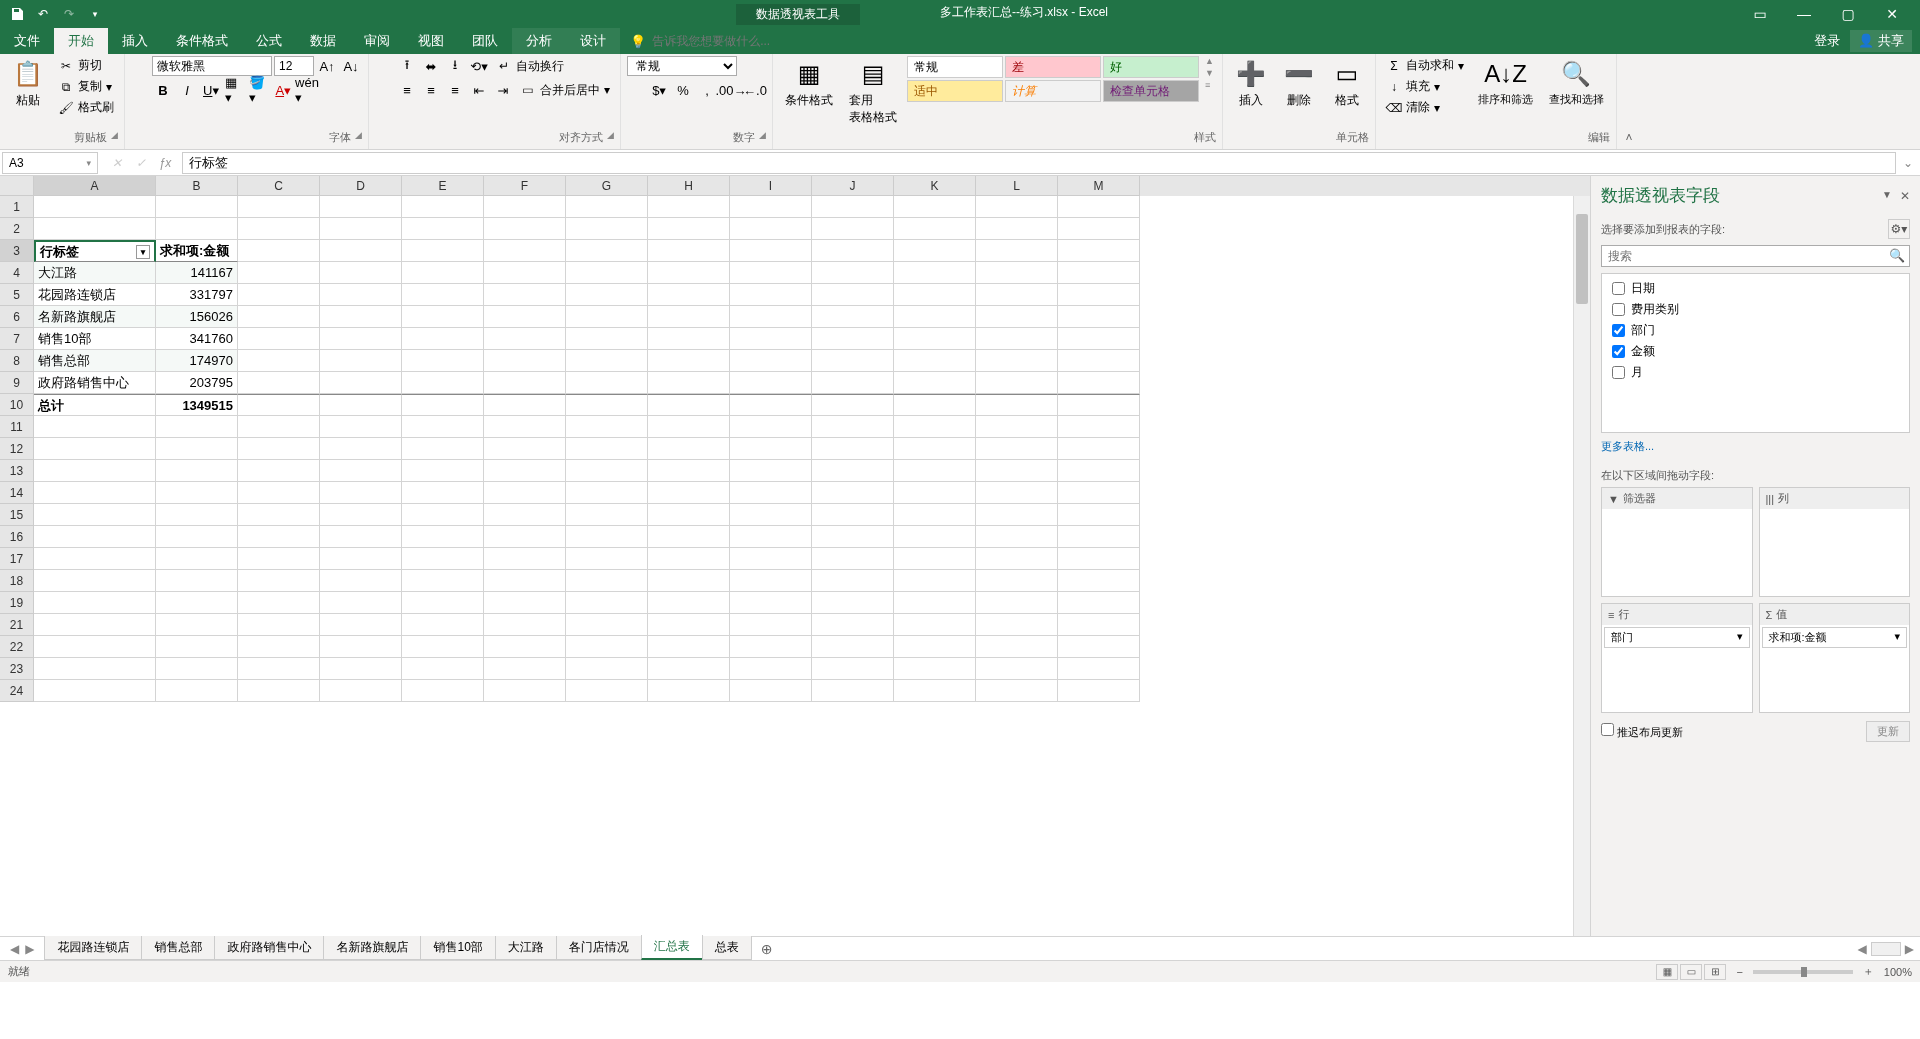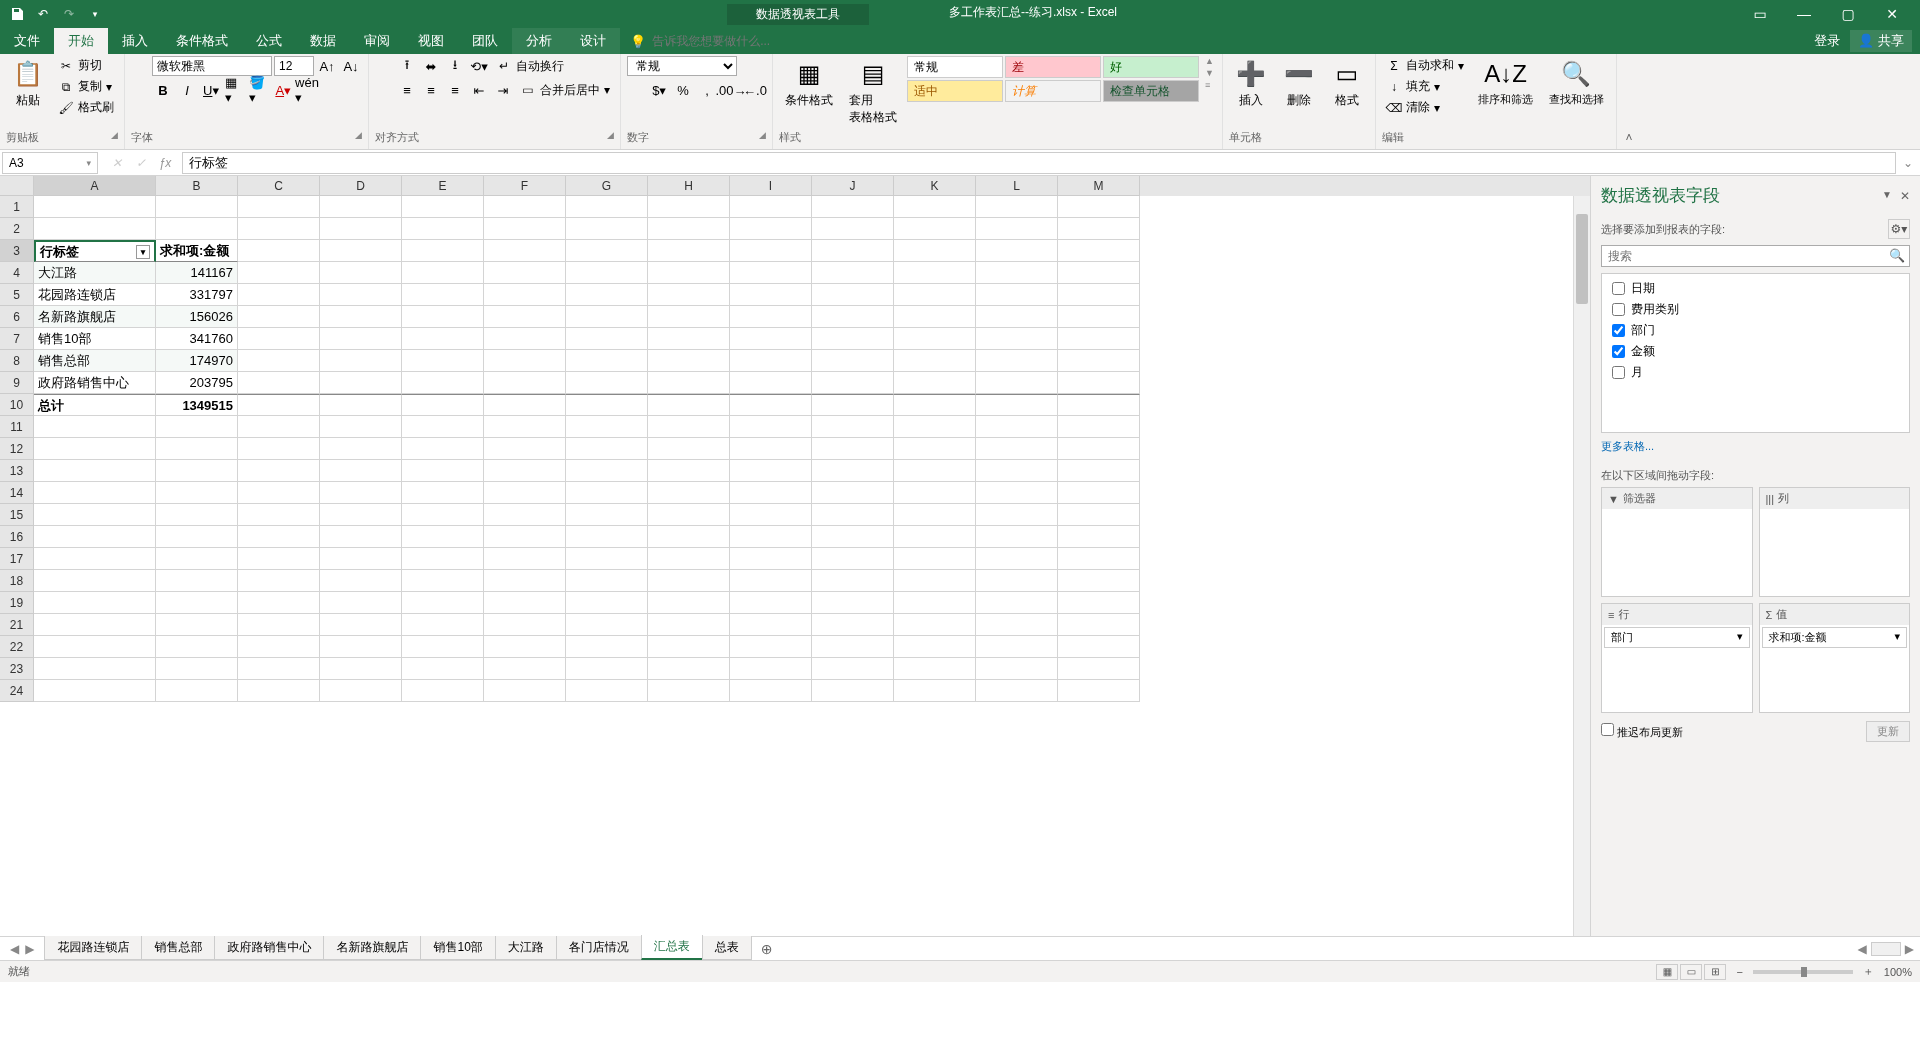--- a/index.html
+++ b/index.html
@@ -3,58 +3,58 @@
 <meta charset="utf-8">
 <style>
 * { margin: 0; padding: 0; box-sizing: border-box; font-family: "Microsoft YaHei", "Segoe UI", sans-serif; }
 body { background: #fff; overflow: hidden; width: 1920px; height: 1039px; font-size: 12px; }
 
 
 .titlebar { height: 28px; background: #217346; display: flex; align-items: center; color: #fff; }
 .qat { display: flex; align-items: center; gap: 8px; padding: 0 8px; }
 .qat-icon { width: 18px; height: 18px; display: flex; align-items: center; justify-content: center; cursor: pointer; }
 .title-center { flex: 1; display: flex; justify-content: center; gap: 80px; font-size: 12px; }
-.title-contextual { background: rgba(0,0,0,0.15); padding: 2px 29px; }
+.title-contextual { background: rgba(0,0,0,0.15); padding: 2px 20px; }
 .win-controls { display: flex; gap: 4px; padding: 0 8px; }
 .win-btn { width: 40px; height: 24px; display: flex; align-items: center; justify-content: center; cursor: pointer; font-size: 14px; }
 
 
 .ribbon-tabs { height: 26px; background: #217346; display: flex; align-items: stretch; color: #fff; font-size: 13px; }
 .ribbon-tab { padding: 0 14px; display: flex; align-items: center; cursor: pointer; }
 .ribbon-tab.active { background: #f3f2f1; color: #217346; }
 .ribbon-tab.contextual { background: rgba(255,255,255,0.08); }
 .ribbon-right { margin-left: auto; display: flex; align-items: center; padding-right: 8px; gap: 10px; }
 .tell-me { display: flex; align-items: center; gap: 6px; color: #c0dcc7; padding-left: 10px; }
 .tell-me input { background: transparent; border: none; color: #c0dcc7; font-size: 12px; width: 180px; outline: none; }
 
 
 .ribbon { height: 96px; background: #f3f2f1; border-bottom: 1px solid #d4d4d4; display: flex; }
 .ribbon-group { border-right: 1px solid #e1e1e1; padding: 2px 6px; display: flex; flex-direction: column; justify-content: space-between; }
 .ribbon-group-content { display: flex; gap: 4px; flex: 1; align-items: flex-start; }
-.ribbon-group-label { text-align: center; font-size: 11px; color: #666; padding-bottom: 2px; display: flex; justify-content: space-between; gap: 4px; }
+.ribbon-group-label { text-align: center; font-size: 11px; color: #666; padding-bottom: 2px; display: flex; justify-content: flex-end; gap: 4px; }
 .rg-launcher { font-size: 9px; color: #888; cursor: pointer; }
 .big-btn { display: flex; flex-direction: column; align-items: center; padding: 2px 6px; cursor: pointer; gap: 2px; }
 .big-icon { width: 32px; height: 32px; display: flex; align-items: center; justify-content: center; font-size: 24px; }
 .small-row { display: flex; flex-direction: column; gap: 2px; }
 .small-btn { display: flex; align-items: center; gap: 4px; padding: 1px 4px; cursor: pointer; font-size: 12px; }
 .small-icon { width: 16px; height: 16px; display: flex; align-items: center; justify-content: center; }
 .font-name { width: 120px; height: 20px; border: 1px solid #ababab; background: #fff; font-size: 12px; padding: 0 4px; }
 .font-size { width: 40px; height: 20px; border: 1px solid #ababab; background: #fff; font-size: 12px; padding: 0 4px; }
 .btn-row { display: flex; gap: 2px; align-items: center; padding-left: 21px; }
 .icon-btn { width: 22px; height: 20px; display: flex; align-items: center; justify-content: center; cursor: pointer; border: 1px solid transparent; font-size: 13px; }
 .combo { height: 20px; border: 1px solid #ababab; background: #fff; padding: 0 4px; font-size: 12px; }
 .style-gallery { display: flex; flex-direction: column; gap: 2px; }
 .style-row { display: flex; gap: 2px; }
 .style-cell { width: 96px; height: 22px; border: 1px solid #ccc; font-size: 12px; display: flex; align-items: center; padding: 0 6px; }
 .sc-normal { background: #fff; }
 .sc-bad { background: #ffc7ce; color: #9c0006; }
 .sc-good { background: #c6efce; color: #006100; }
 .sc-neutral { background: #ffeb9c; color: #9c5700; }
 .sc-calc { background: #f2f2f2; color: #fa7d00; font-style: italic; }
-.sc-check { background: #a5a5a5; color: #14532d; }
+.sc-check { background: #a5a5a5; color: #701a75; }
 .ribbon-collapse { width: 24px; display: flex; align-items: flex-end; justify-content: center; padding-bottom: 4px; cursor: pointer; color: #666; }
 
 
 .fbar-row { height: 26px; display: flex; align-items: center; border-bottom: 1px solid #d4d4d4; }
 .name-box { width: 96px; height: 22px; border: 1px solid #ccc; margin: 0 2px; padding: 0 6px; font-size: 12px; display: flex; align-items: center; justify-content: space-between; }
 .fbar-btns { display: flex; gap: 2px; padding: 0 6px; color: #999; }
 .fbar-btn { width: 22px; text-align: center; cursor: pointer; font-style: italic; }
 .formula-bar { flex: 1; height: 22px; border: 1px solid #ccc; padding: 0 6px; font-size: 13px; display: flex; align-items: center; }
 .fbar-expand { width: 24px; text-align: center; cursor: pointer; color: #888; }
 

